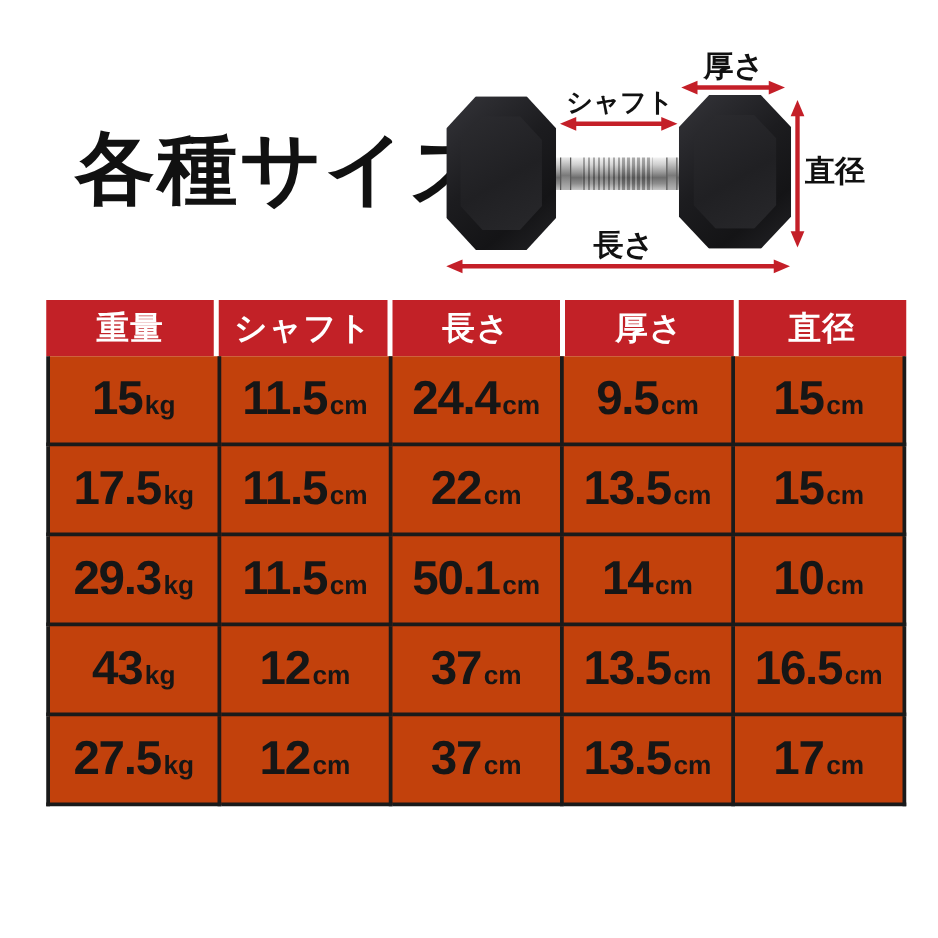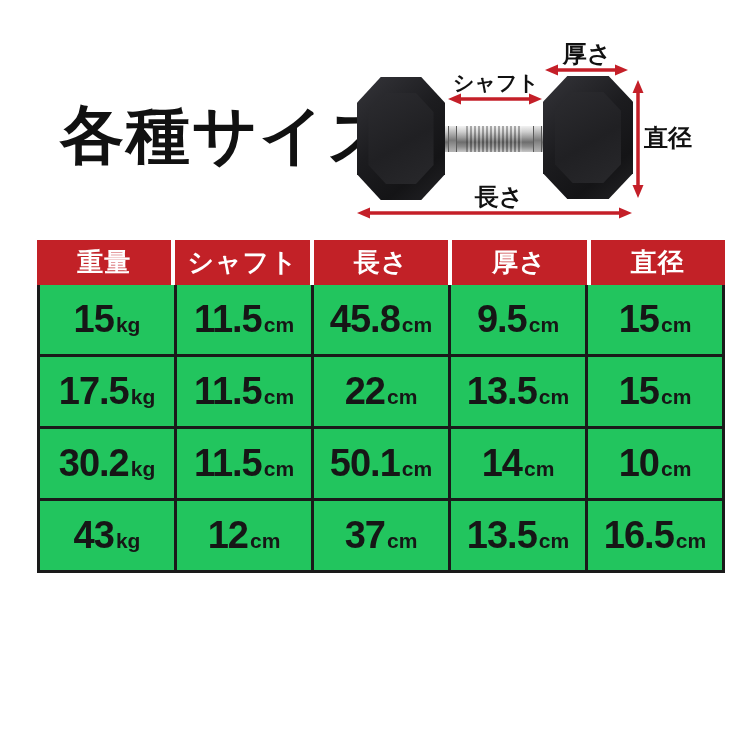--- a/index.html
+++ b/index.html
@@ -62,21 +62,21 @@
     flex:1;background:var(--header-bg,#c22127);color:var(--header-fg,#fff);
     font-size:26px;font-weight:900;display:flex;align-items:center;justify-content:center;
     letter-spacing:1px;
   }
   #size-table{
     position:absolute;left:37px;top:285px;width:688px;
     border-collapse:collapse;table-layout:fixed;
   }
   #size-table td{
     border:3px solid #1a1a1a;height:67px;text-align:center;vertical-align:middle;
-    background:#22c55e;white-space:nowrap;
+    background:#c2410c;white-space:nowrap;
   }
   #size-table tr:first-child td{border-top:none;}
   .num{font-size:38px;font-weight:900;color:#161616;letter-spacing:-1px;}
   .unit{font-size:21px;font-weight:900;color:#161616;margin-left:2px;}
 </style>
 </head>
 <body>
 
 <div id="page">
 
@@ -128,41 +128,48 @@
       <div class="hcell">シャフト</div>
       <div class="hcell">長さ</div>
       <div class="hcell">厚さ</div>
       <div class="hcell">直径</div>
     </div>
   <table id="size-table">
     <tbody>
         <tr>
           <td><span class="num">15</span><span class="unit">kg</span></td>
           <td><span class="num">11.5</span><span class="unit">cm</span></td>
-          <td><span class="num">45.8</span><span class="unit">cm</span></td>
+          <td><span class="num">24.4</span><span class="unit">cm</span></td>
           <td><span class="num">9.5</span><span class="unit">cm</span></td>
           <td><span class="num">15</span><span class="unit">cm</span></td>
         </tr>
         <tr>
           <td><span class="num">17.5</span><span class="unit">kg</span></td>
           <td><span class="num">11.5</span><span class="unit">cm</span></td>
           <td><span class="num">22</span><span class="unit">cm</span></td>
           <td><span class="num">13.5</span><span class="unit">cm</span></td>
           <td><span class="num">15</span><span class="unit">cm</span></td>
         </tr>
         <tr>
-          <td><span class="num">30.2</span><span class="unit">kg</span></td>
+          <td><span class="num">29.3</span><span class="unit">kg</span></td>
           <td><span class="num">11.5</span><span class="unit">cm</span></td>
           <td><span class="num">50.1</span><span class="unit">cm</span></td>
           <td><span class="num">14</span><span class="unit">cm</span></td>
           <td><span class="num">10</span><span class="unit">cm</span></td>
         </tr>
         <tr>
           <td><span class="num">43</span><span class="unit">kg</span></td>
           <td><span class="num">12</span><span class="unit">cm</span></td>
           <td><span class="num">37</span><span class="unit">cm</span></td>
           <td><span class="num">13.5</span><span class="unit">cm</span></td>
           <td><span class="num">16.5</span><span class="unit">cm</span></td>
         </tr>
+        <tr>
+          <td><span class="num">27.5</span><span class="unit">kg</span></td>
+          <td><span class="num">12</span><span class="unit">cm</span></td>
+          <td><span class="num">37</span><span class="unit">cm</span></td>
+          <td><span class="num">13.5</span><span class="unit">cm</span></td>
+          <td><span class="num">17</span><span class="unit">cm</span></td>
+        </tr>
       </tbody>
   </table>
 
 </div>
 
 </body></html>

